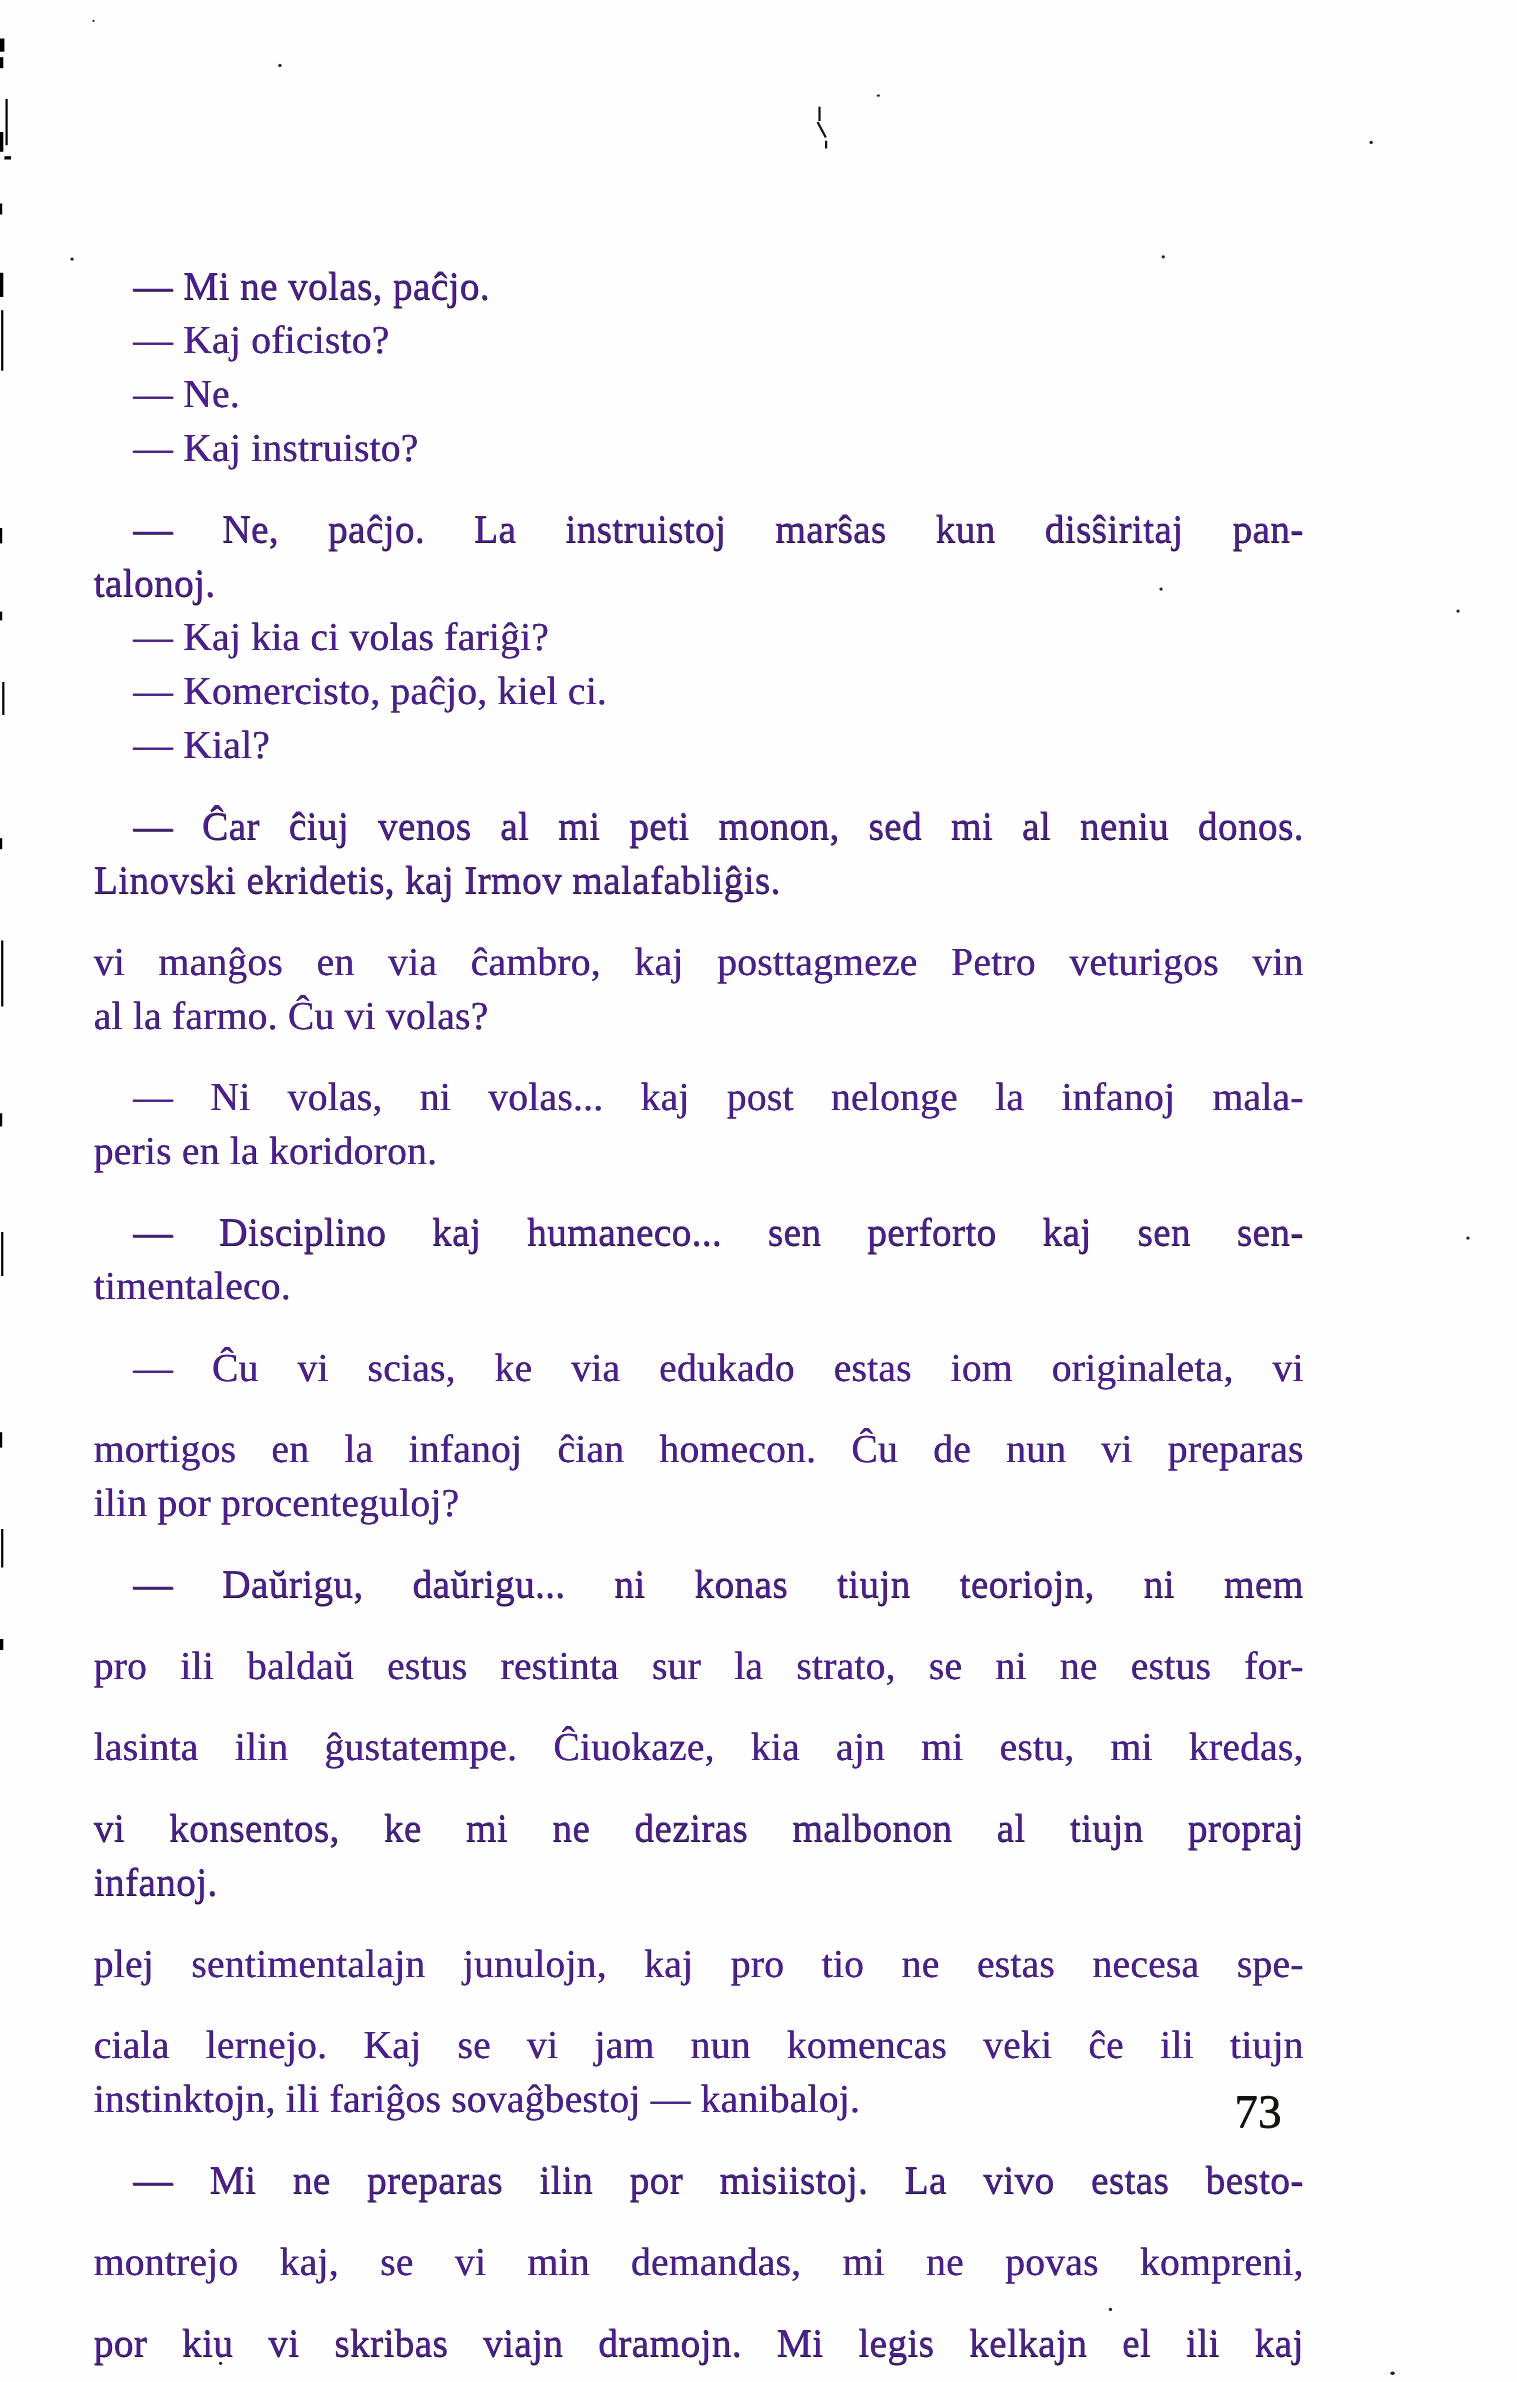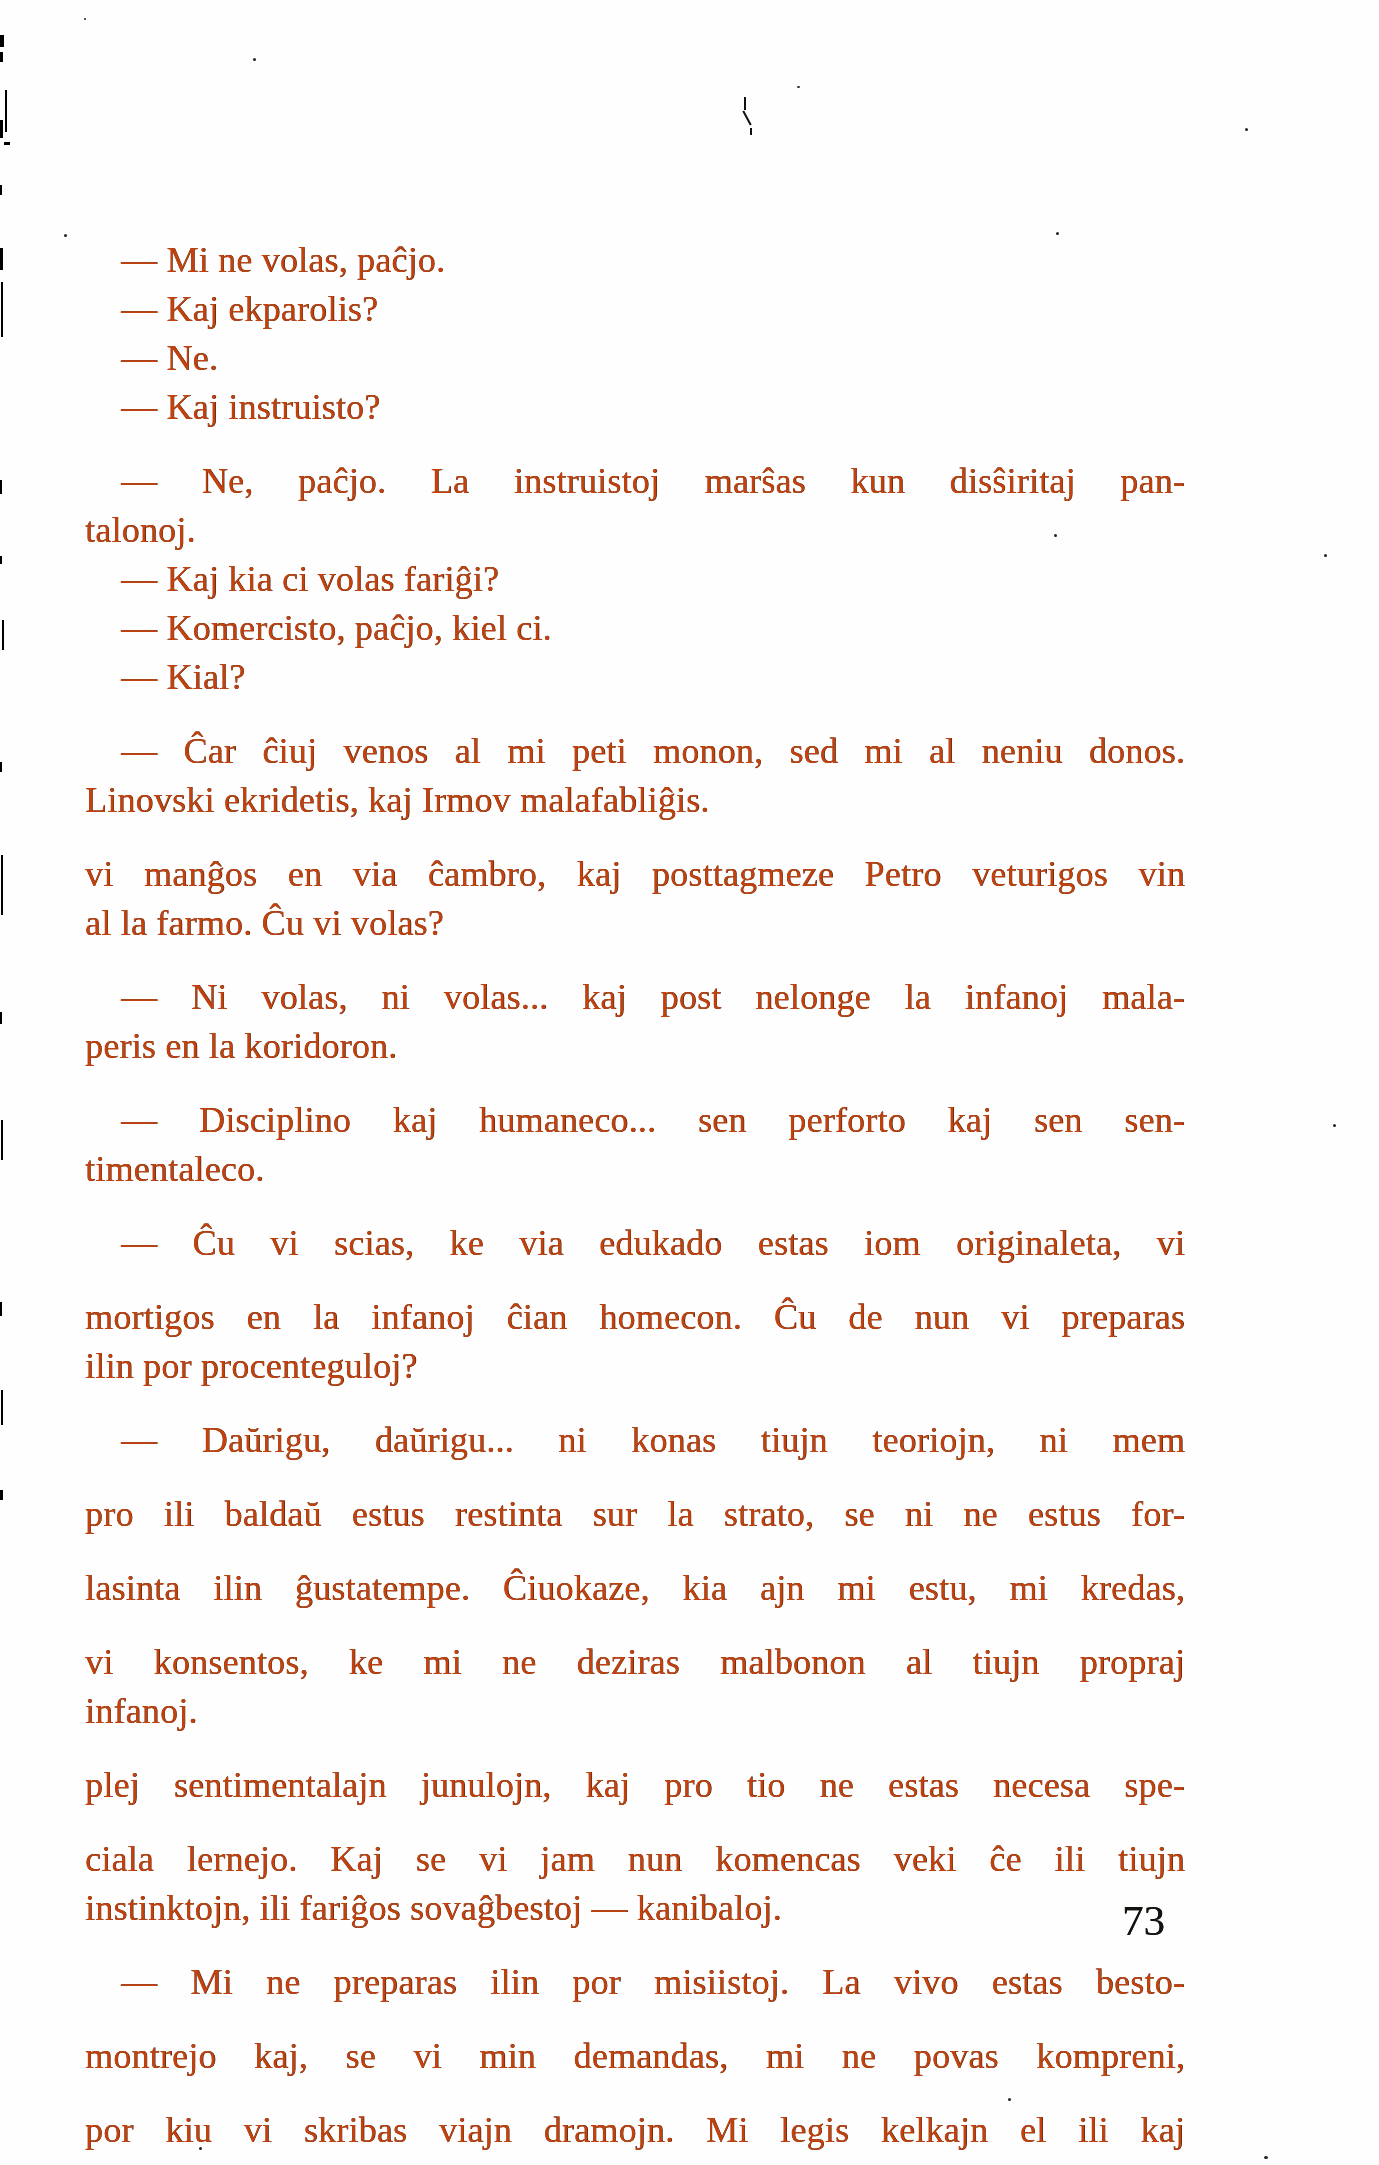--- a/index.html
+++ b/index.html
@@ -4,21 +4,21 @@
 <style>
   html,body{margin:0;padding:0;}
   body{
     width:1379px;height:2165px;position:relative;
     background:#ffffff;overflow:hidden;
     font-family:"Liberation Serif","DejaVu Serif",serif;
   }
   .page{position:absolute;inset:0;background:#fefefe;}
   .textblock{
     position:absolute;left:85px;top:236px;width:1100px;
-    font-size:36px;line-height:49px;color:#c2410c;
+    font-size:36px;line-height:49px;color:#4c1d95;
     text-shadow:0.35px 0.35px 0 #1c1a18;
     letter-spacing:0.2px;
   }
   .line{white-space:nowrap;text-align:left;}
   .line.just{white-space:normal;text-align:justify;text-align-last:justify;margin-top:25px;}
   .line.ind{text-indent:36px;}
   .pagenum{
     position:absolute;left:1122px;top:1896px;
     font-size:43px;color:#14120f;
     text-shadow:0.35px 0.35px 0 #1c1a18;
@@ -28,21 +28,21 @@
   .speck{position:absolute;background:#222;border-radius:50%;}
   .stray{position:absolute;background:#111;}
 </style>
 </head>
 <body>
 
 <div class="page">
 
   <div class="textblock">
     <div class="line ind">— Mi ne volas, paĉjo.</div>
-    <div class="line ind">— Kaj ekparolis?</div>
+    <div class="line ind">— Kaj oficisto?</div>
     <div class="line ind">— Ne.</div>
     <div class="line ind">— Kaj instruisto?</div>
     <div class="line ind just">— Ne, paĉjo. La instruistoj marŝas kun disŝiritaj pan-</div>
     <div class="line">talonoj.</div>
     <div class="line ind">— Kaj kia ci volas fariĝi?</div>
     <div class="line ind">— Komercisto, paĉjo, kiel ci.</div>
     <div class="line ind">— Kial?</div>
     <div class="line ind just">— Ĉar ĉiuj venos al mi peti monon, sed mi al neniu donos.</div>
     <div class="line">Linovski ekridetis, kaj Irmov malafabliĝis.</div>
     <div class="line just">vi manĝos en via ĉambro, kaj posttagmeze Petro veturigos vin</div>

